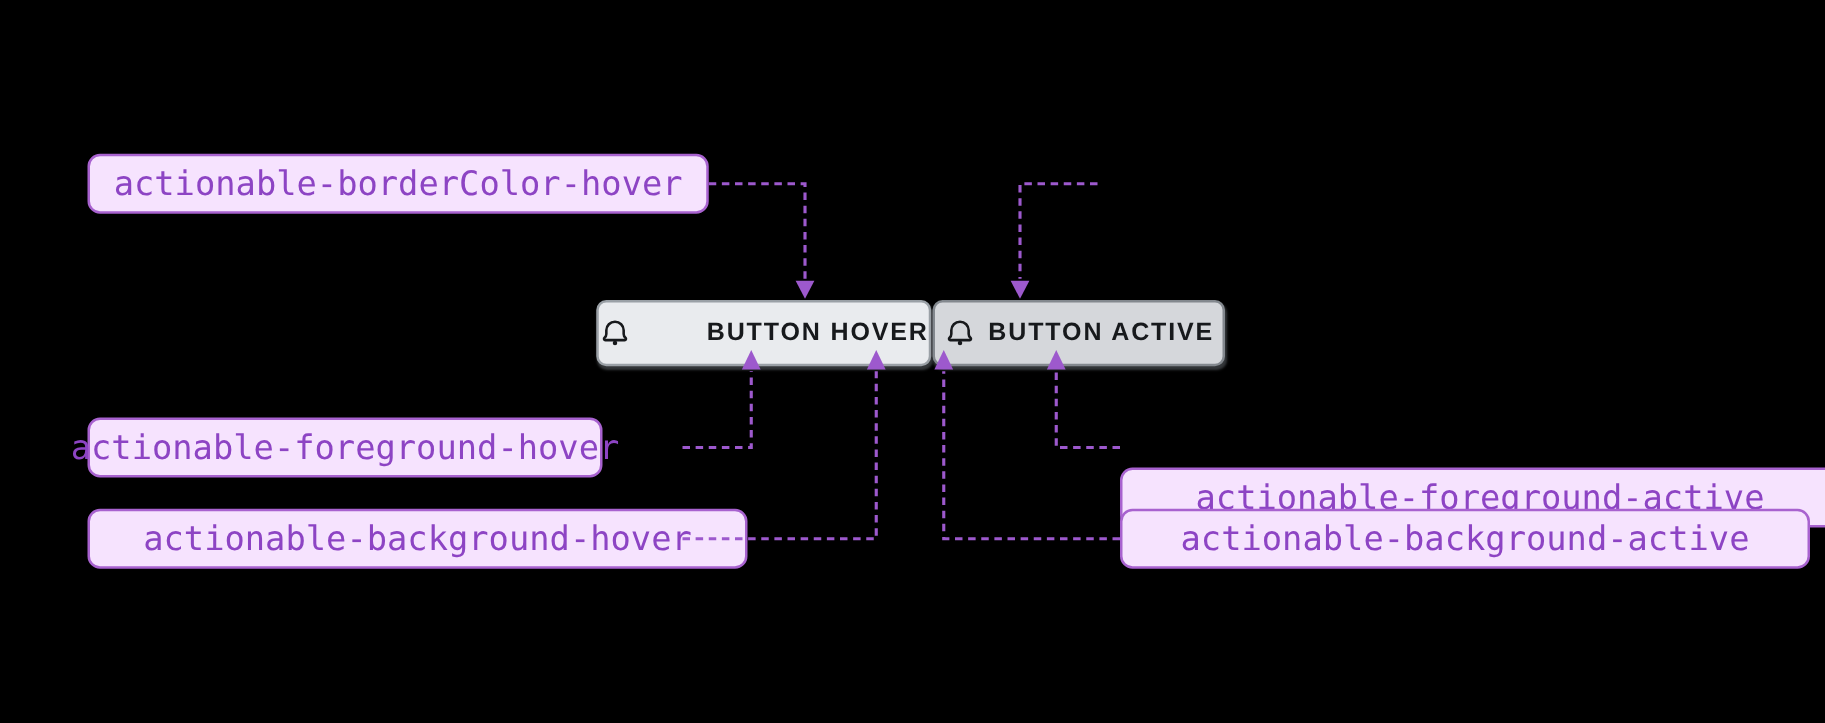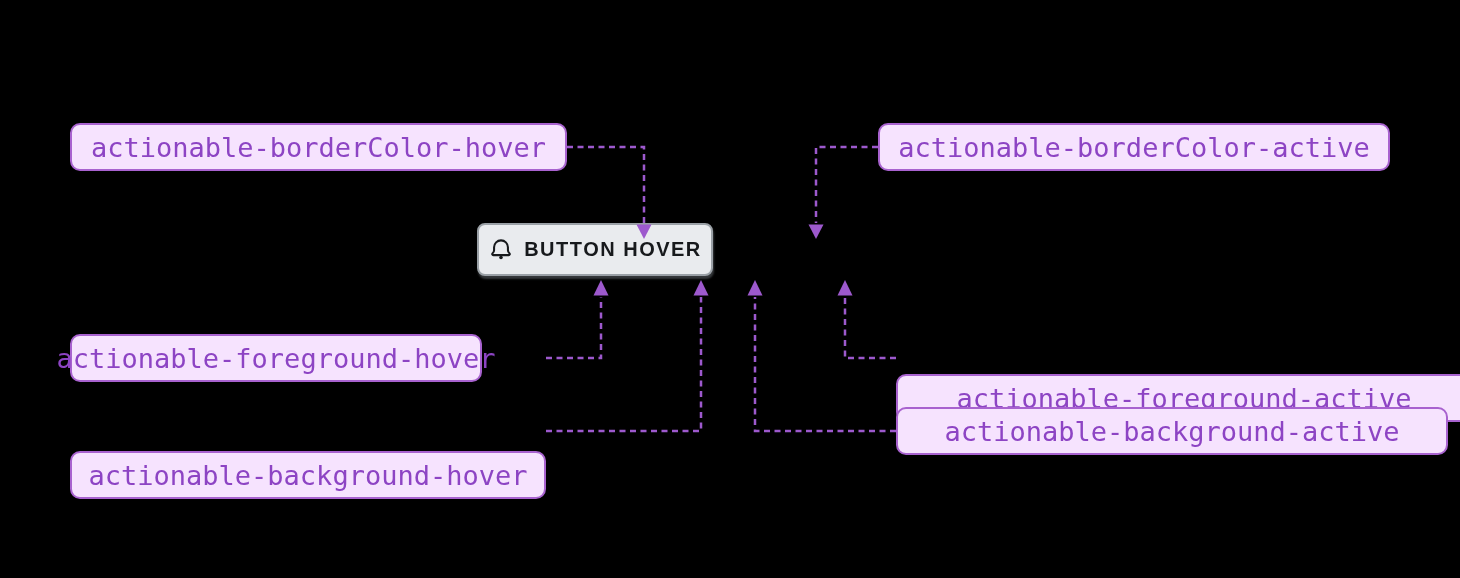--- a/index.html
+++ b/index.html
@@ -88,36 +88,40 @@
     <path class="cline" d="M896 431 H755 V297"></path>
     <path class="ahead" d="M755 280 L747.5 295.5 L762.5 295.5 Z"></path>
   </svg>
 
   <div class="token" style="left:70px;top:123px;width:497px;">
     <span class="token-text">actionable-borderColor-hover</span>
   </div>
   <div class="token" style="left:70px;top:334px;width:412px;">
     <span class="token-text">actionable-foreground-hover</span>
   </div>
-  <div class="token" style="left:70px;top:407px;width:476px;margin-top:44px;">
+  <div class="token" style="left:70px;top:407px;width:528px;">
     <span class="token-text">actionable-background-hover</span>
   </div>
 
-  <div class="token" style="left:878px;top:123px;width:512px;">
-    <span class="token-text">actionable-borderColor-active</span>
-  </div>
   <div class="token" style="left:896px;top:334px;width:576px;margin-top:40px;">
     <span class="token-text">actionable-foreground-active</span>
   </div>
   <div class="token" style="left:896px;top:407px;width:552px;">
     <span class="token-text">actionable-background-active</span>
   </div>
 
-  <div class="demo-btn hover-btn" style="left:477px;top:223px;width:236px;">
+  <div class="demo-btn hover-btn" style="left:477px;top:240px;width:268px;justify-content:space-between;">
     <svg class="bell" width="26" height="26" viewBox="0 0 24 24" aria-hidden="true">
       <path d="M12 3.1c-3.55 0-6.4 2.85-6.4 6.4v2.7c0 1.1-.5 2.1-1.35 2.8-.7.58-.3 1.72.6 1.72h14.3c.9 0 1.3-1.14.6-1.72-.85-.7-1.35-1.7-1.35-2.8V9.5c0-3.55-2.85-6.4-6.4-6.4Z" fill="none" stroke="currentColor" stroke-width="1.9" stroke-linejoin="round"></path>
       <circle cx="12" cy="18.9" r="1.65" fill="currentColor"></circle>
     </svg>
     <span class="btn-label">BUTTON HOVER</span>
   </div>
 
+  <div class="demo-btn active-btn" style="left:746px;top:240px;width:234px;">
+    <svg class="bell" width="26" height="26" viewBox="0 0 24 24" aria-hidden="true">
+      <path d="M12 3.1c-3.55 0-6.4 2.85-6.4 6.4v2.7c0 1.1-.5 2.1-1.35 2.8-.7.58-.3 1.72.6 1.72h14.3c.9 0 1.3-1.14.6-1.72-.85-.7-1.35-1.7-1.35-2.8V9.5c0-3.55-2.85-6.4-6.4-6.4Z" fill="none" stroke="currentColor" stroke-width="1.9" stroke-linejoin="round"></path>
+      <circle cx="12" cy="18.9" r="1.65" fill="currentColor"></circle>
+    </svg>
+    <span class="btn-label">BUTTON ACTIVE</span>
+  </div>
 
 </div>
 
 </body></html>

